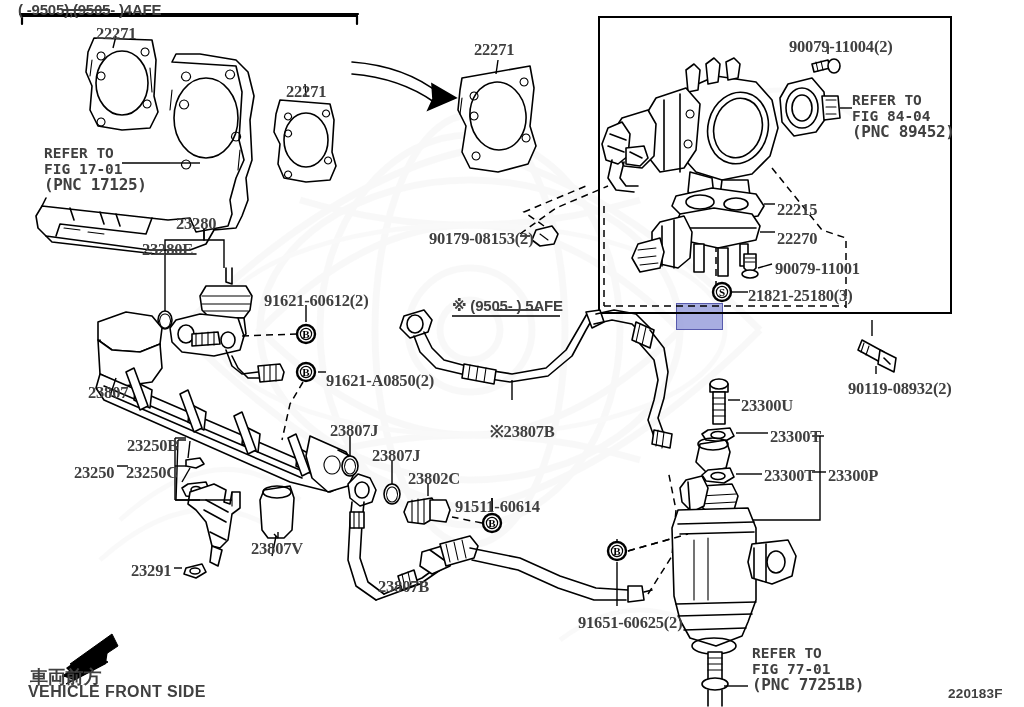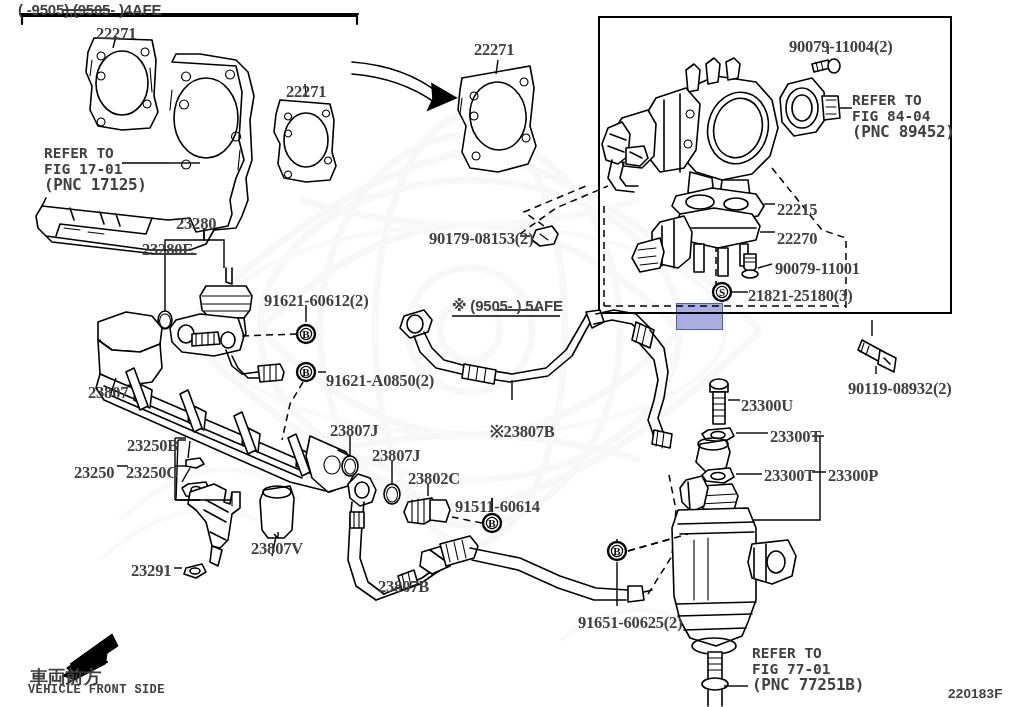--- a/index.html
+++ b/index.html
@@ -20,21 +20,21 @@
   .lbl{position:absolute;z-index:5;white-space:nowrap;color:#404040;
        font-family:"Liberation Serif","DejaVu Serif",serif;
        font-weight:bold;letter-spacing:-0.2px;}
   .pn{font-size:16.5px;}
   .refer{font-size:14.5px;font-family:"DejaVu Sans Mono","Liberation Mono",monospace;
          font-weight:bold;line-height:16px;letter-spacing:0px;}
   .refer .pnc{font-size:16px;letter-spacing:-.3px;}
   .hdr{font-size:15px;font-family:"Liberation Sans","DejaVu Sans",sans-serif;
        font-weight:bold;}
   .jp{font-size:18px;font-family:"DejaVu Sans",sans-serif;font-weight:bold;}
-  .en{font-size:12px;font-family:Liberation Mono, monospace;
+  .en{font-size:16px;font-family:Liberation Sans, sans-serif;
       font-weight:bold;letter-spacing:.4px;}
   .figid{font-size:13.5px;font-family:"Liberation Sans","DejaVu Sans",sans-serif;
          font-weight:bold;letter-spacing:.2px;}
 
   
   #selbox{position:absolute;z-index:1;background:#9aa0dc;
           border:1.5px solid #3b3fa0;opacity:.85;}
 
   
   #frame{position:absolute;z-index:1;border:2.5px solid #000;background:transparent;}

